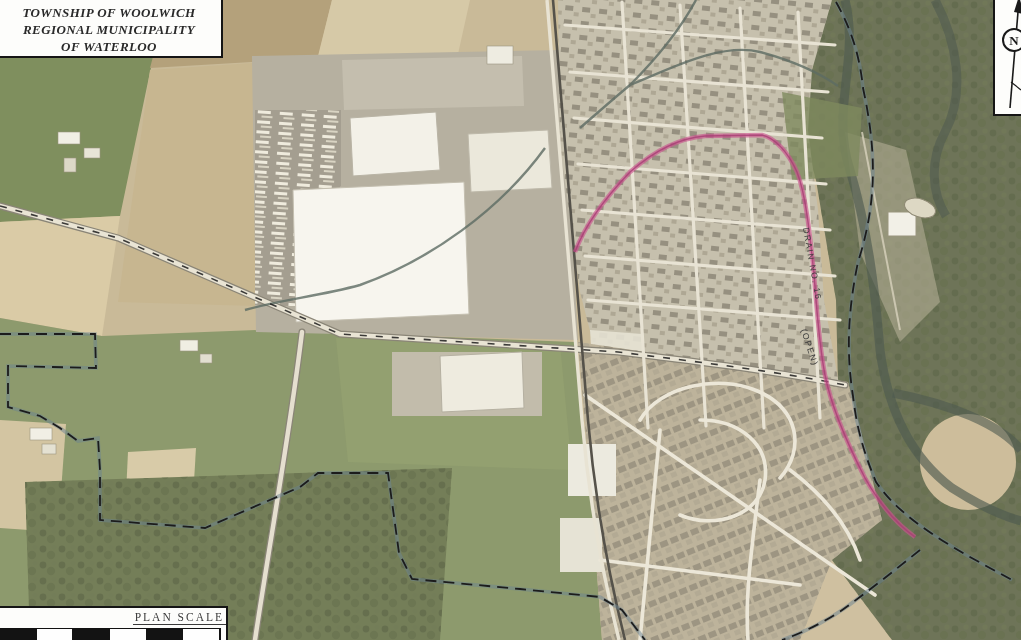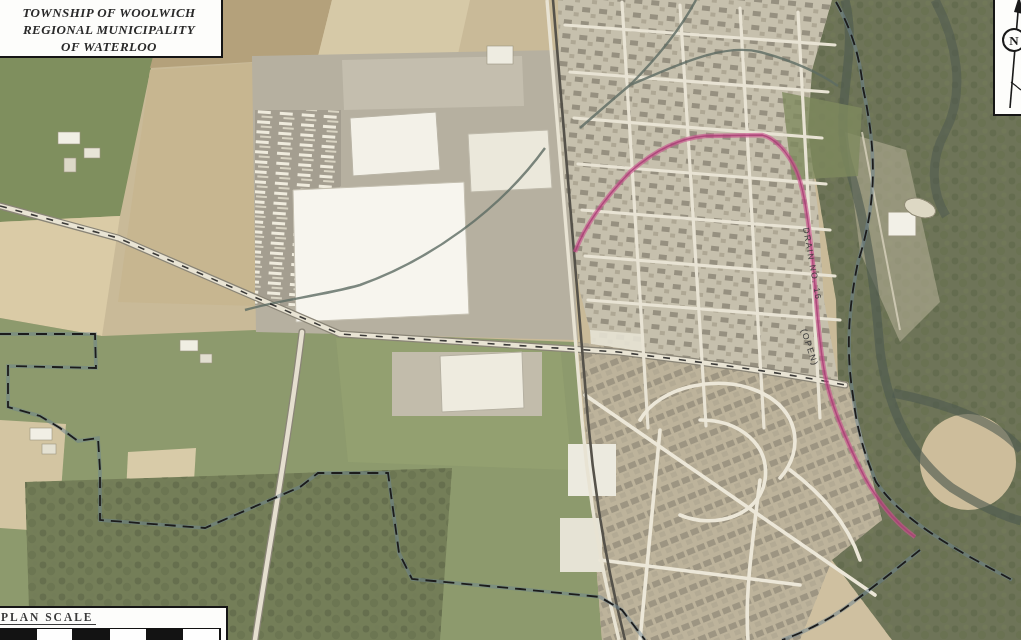--- a/index.html
+++ b/index.html
@@ -10,21 +10,21 @@
   #stage{position:relative;width:1021px;height:640px;overflow:hidden;
          font-family:"Liberation Sans",sans-serif;background:#c9ba98;}
   #stage svg{position:absolute;left:0;top:0;}
   .overlay-box{position:absolute;background:#fdfdfb;border:2px solid #151515;box-sizing:border-box;}
   .title-block{left:-5px;top:-4px;width:228px;height:62px;text-align:center;
     font-family:"Liberation Serif",serif;font-style:italic;font-weight:700;
     font-size:13px;letter-spacing:.4px;color:#2a2a2a;padding-top:7px;line-height:1.3;}
   .north-box{left:993px;top:-8px;width:45px;height:124px;}
   .scale-box{left:-3px;top:606px;width:231px;height:40px;}
   .scale-label{font-family:"Liberation Serif",serif;font-size:11.5px;letter-spacing:2px;
-    color:#3a3a3a;text-align:left;margin-top:3px;font-weight:bold;}
+    color:#3a3a3a;text-align:right;margin-top:3px;}
   .scale-label span{border-bottom:1px solid #3a3a3a;padding:0 2px 1px;}
   .scale-bar{position:absolute;left:0;top:20px;right:5px;height:11px;
     border:1px solid #111;display:flex;background:#fff;}
   .scale-bar i{flex:1;}
   .scale-bar i.b{background:#131313;}
   .scale-bar i.w{background:#fefefe;border-left:1px solid #131313;border-right:1px solid #131313;}
 </style>
 </head>
 <body>
 

